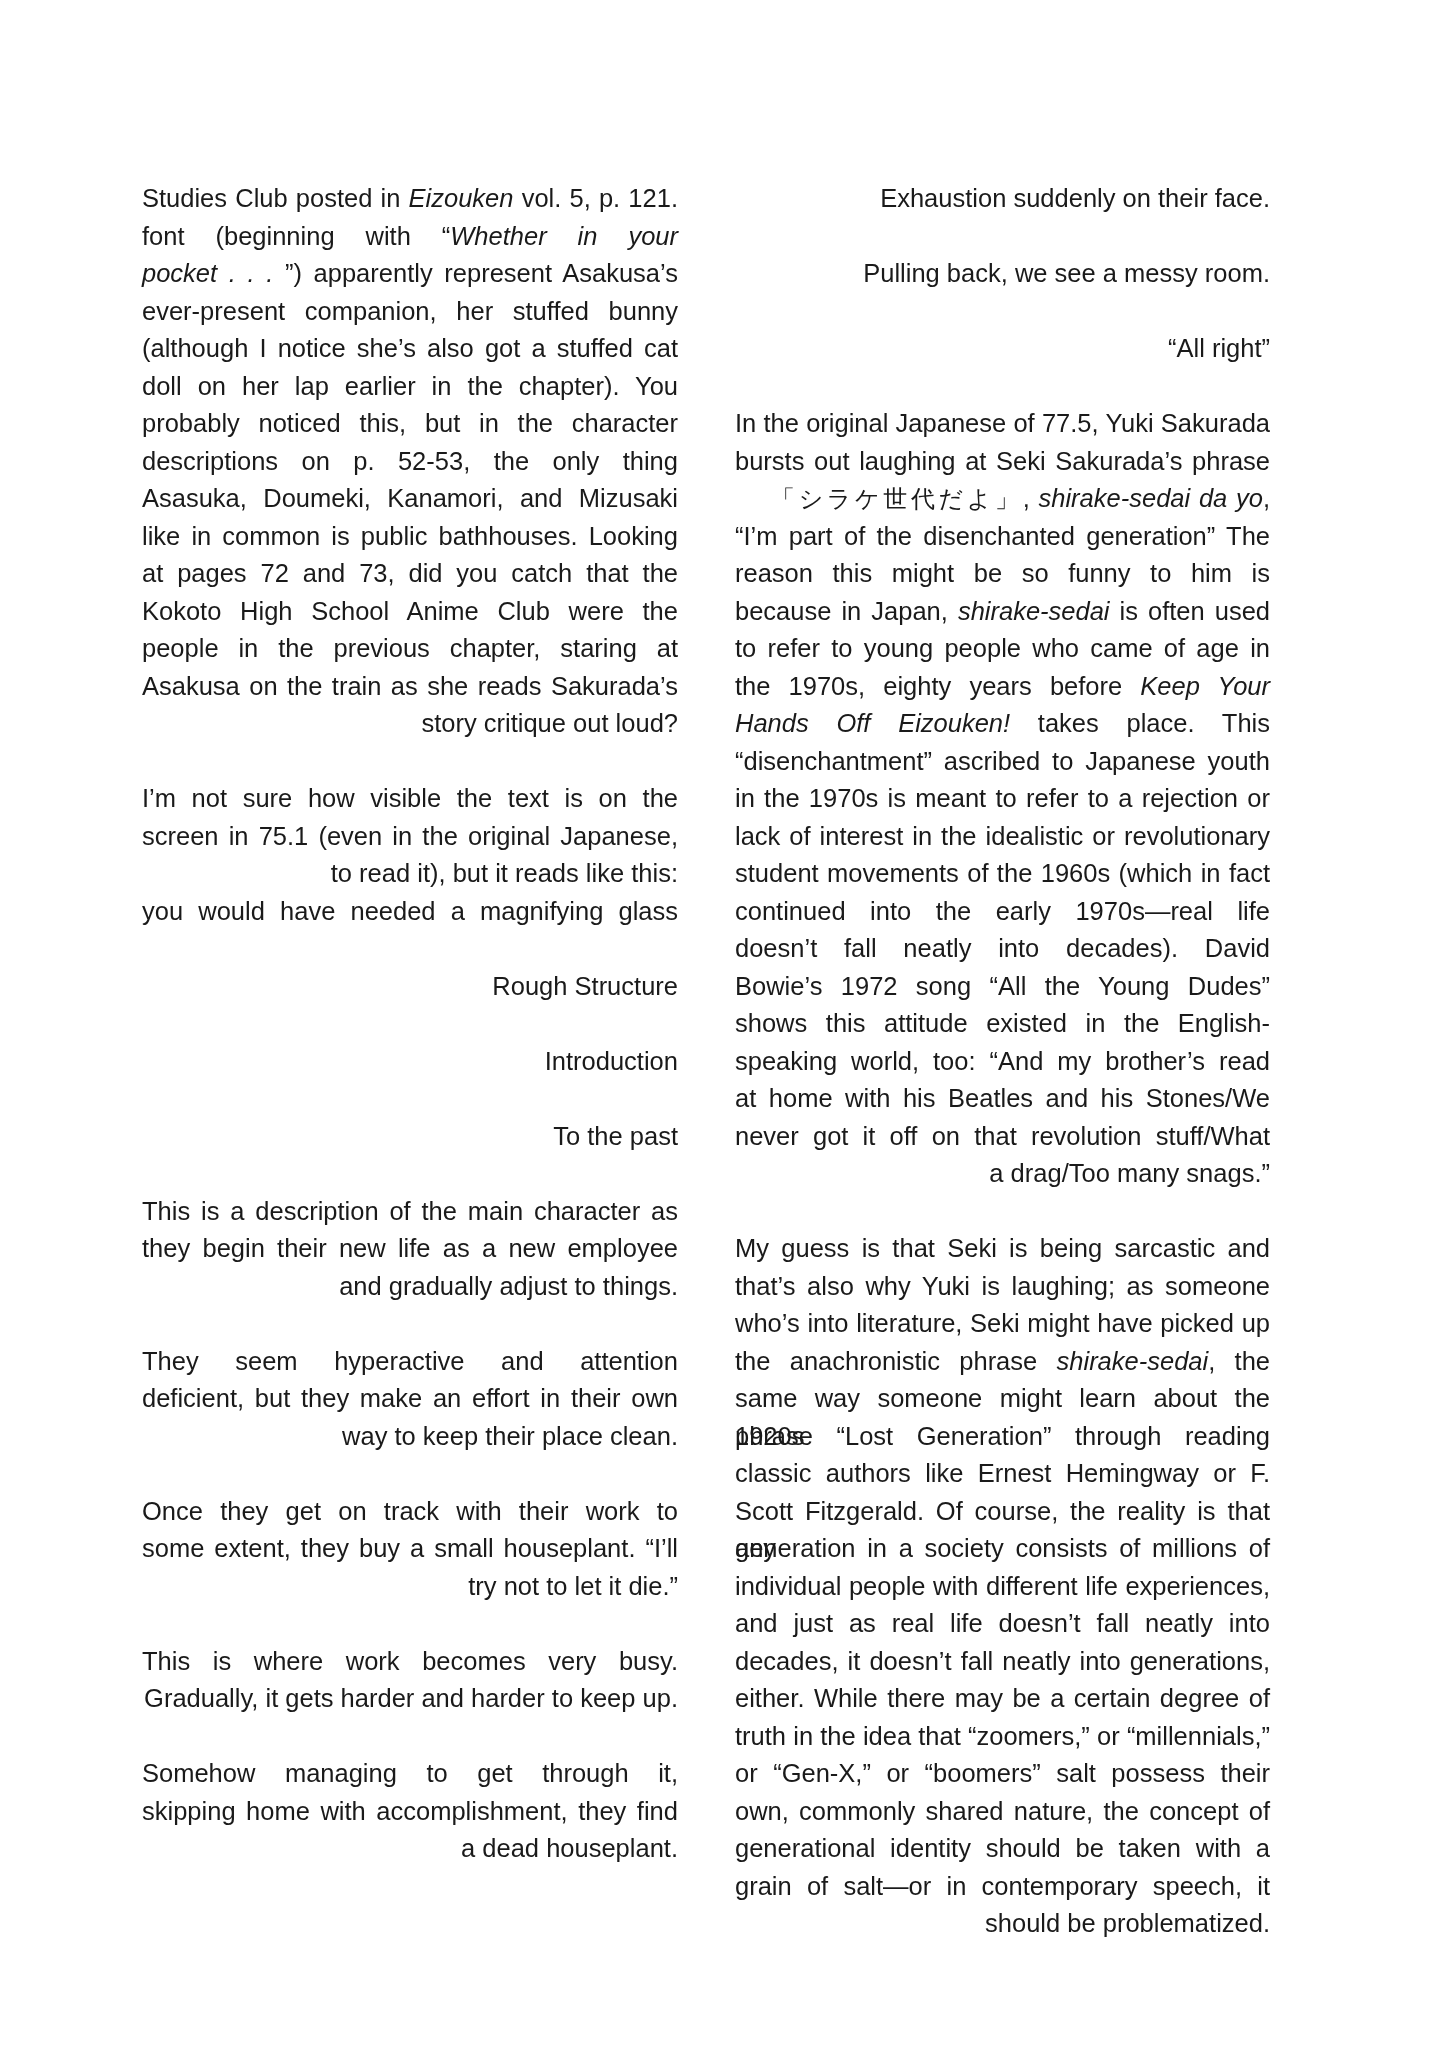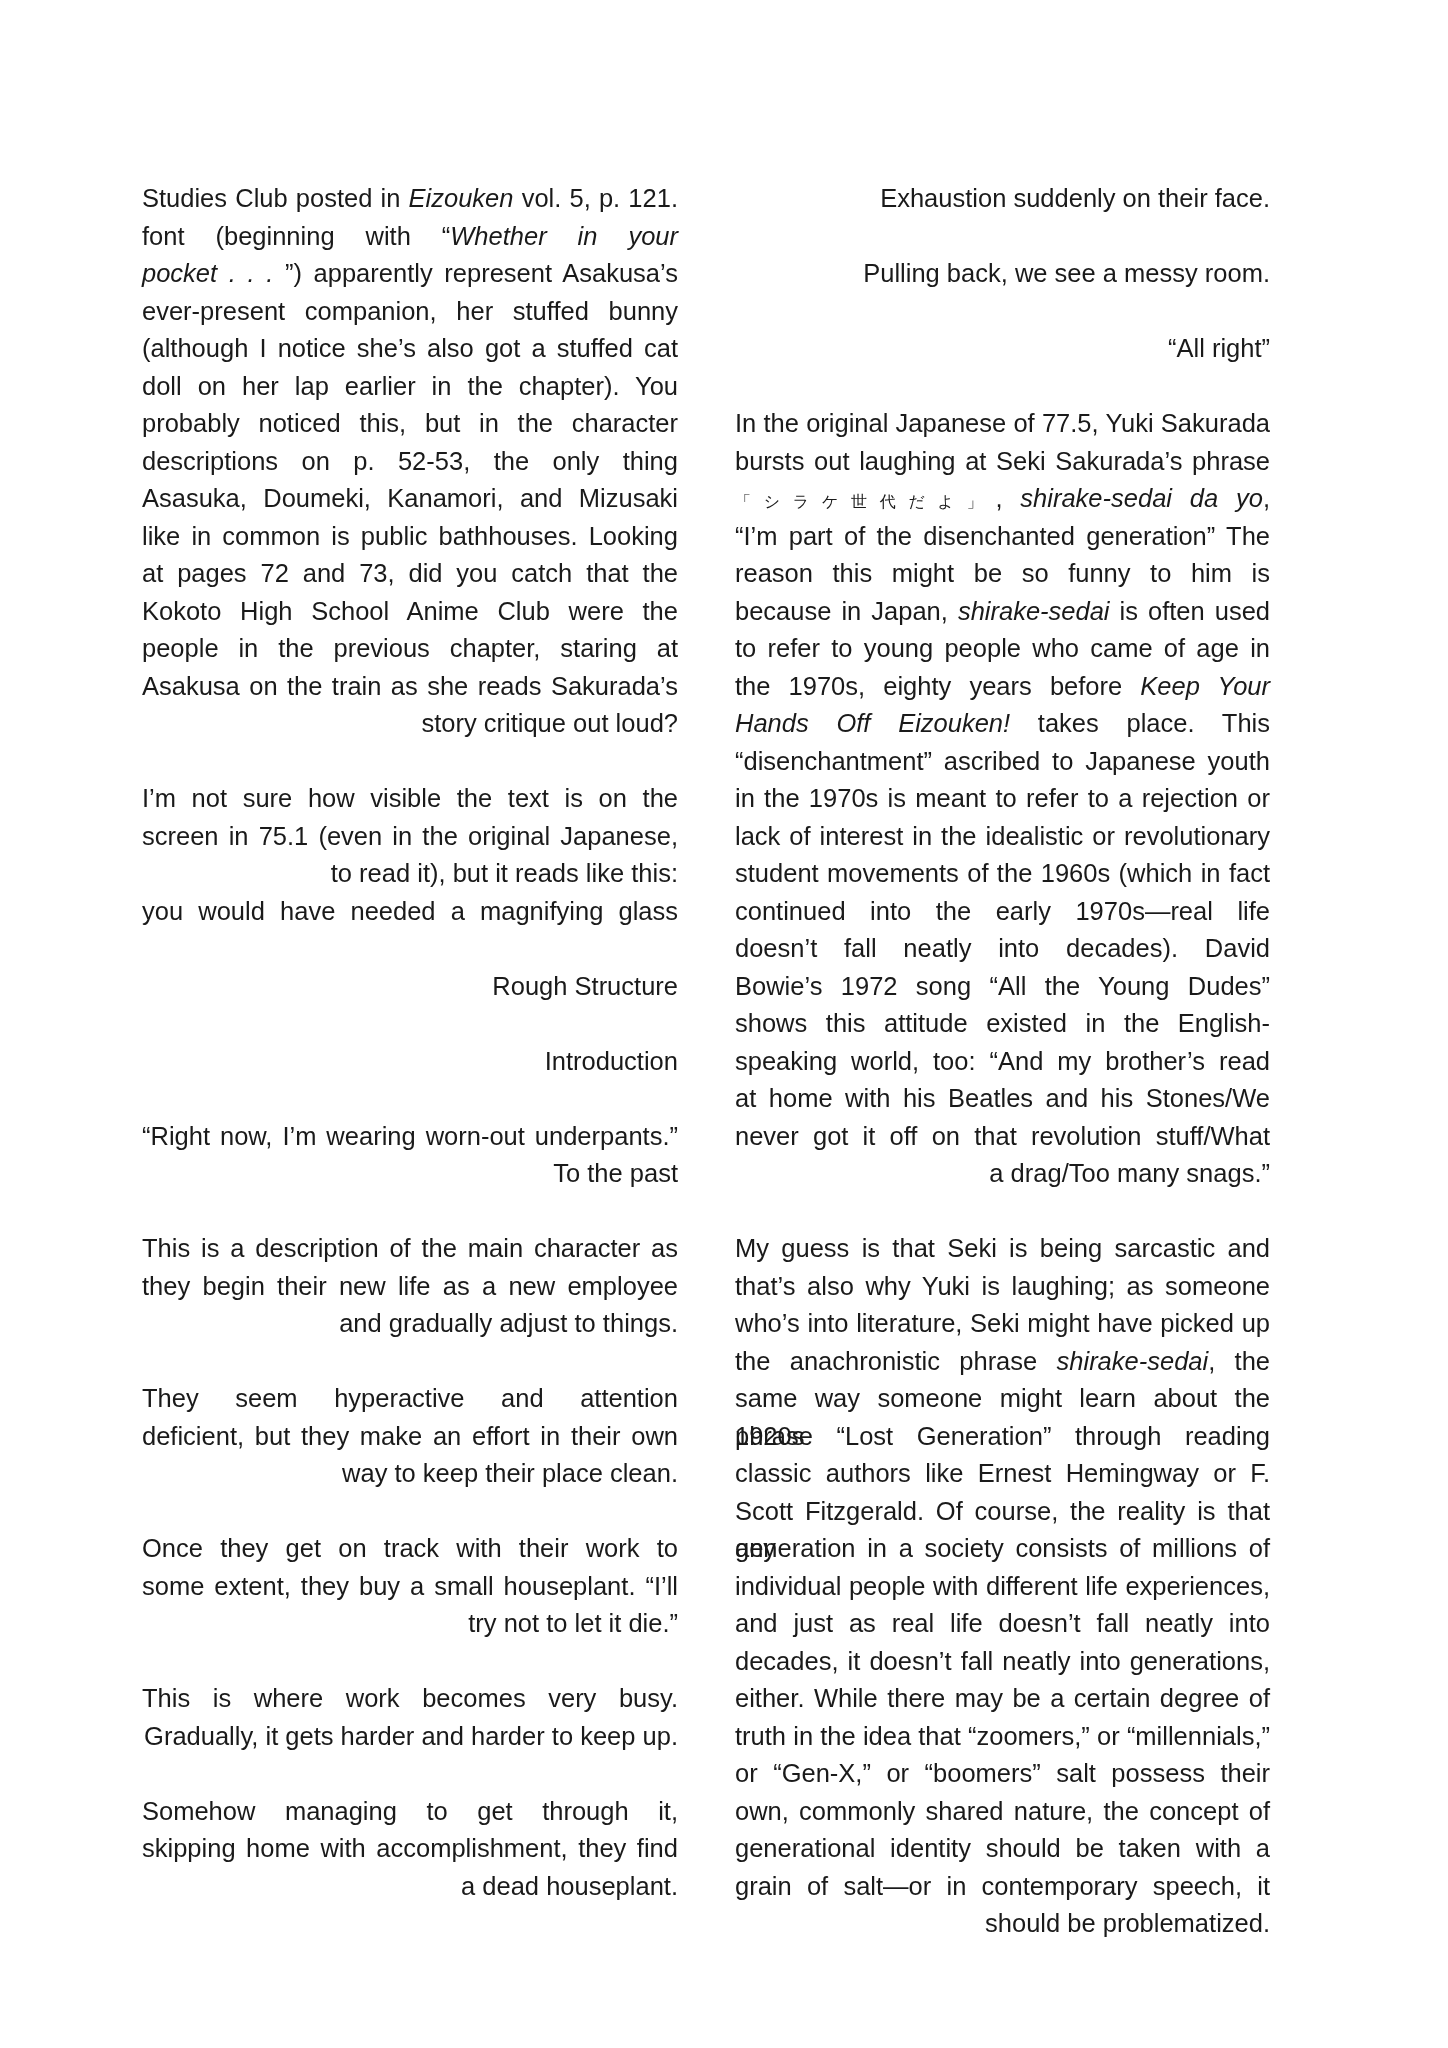--- a/index.html
+++ b/index.html
@@ -10,21 +10,21 @@
     font-family: "Liberation Sans", sans-serif;
     font-size: 25.5px; line-height: 37.5px; color: #1a1a1a;
   }
   .col-left { left: 142px; }
   .col-right { left: 735px; width: 535px; }
   .para { margin: 0 0 37.5px 0; }
   .line { display: block; height: 37.5px; white-space: nowrap; overflow: visible; }
   .line.just { text-align: justify; text-align-last: justify; white-space: normal; }
   .line.last { text-align: right; }
   .it { font-style: italic; }
-  .jp { font-family: "DejaVu Sans", sans-serif; font-size: 16px; letter-spacing: 2px; }
+  .jp { font-family: "DejaVu Sans", sans-serif; font-size: 24px; letter-spacing: 2px; margin-left: 36px; }
 </style>
 </head>
 <body>
 
 <div class="page">
   <div class="col col-left">
       <div class="para">
         <span class="line just"><span>Studies Club posted in </span><span class="it">Eizouken</span><span> vol. 5, p. 121.</span></span>
         <span class="line just"><span>font (beginning with “</span><span class="it">Whether in your</span></span>
         <span class="line just"><span class="it">pocket . . .</span><span> ”) apparently represent Asakusa’s</span></span>
@@ -47,21 +47,20 @@
         <span class="line last"><span>to read it), but it reads like this:</span></span>
         <span class="line just"><span>you would have needed a magnifying glass</span></span>
       </div>
       <div class="para">
         <span class="line last"><span>Rough Structure</span></span>
       </div>
       <div class="para">
         <span class="line last"><span>Introduction</span></span>
       </div>
       <div class="para">
-        <span class="line just"><span>“Right now, I’m wearing worn-out underpants.”</span></span>
         <span class="line last"><span>To the past</span></span>
       </div>
       <div class="para">
         <span class="line just"><span>This is a description of the main character as</span></span>
         <span class="line just"><span>they begin their new life as a new employee</span></span>
         <span class="line last"><span>and gradually adjust to things.</span></span>
       </div>
       <div class="para">
         <span class="line just"><span>They seem hyperactive and attention</span></span>
         <span class="line just"><span>deficient, but they make an effort in their own</span></span>

